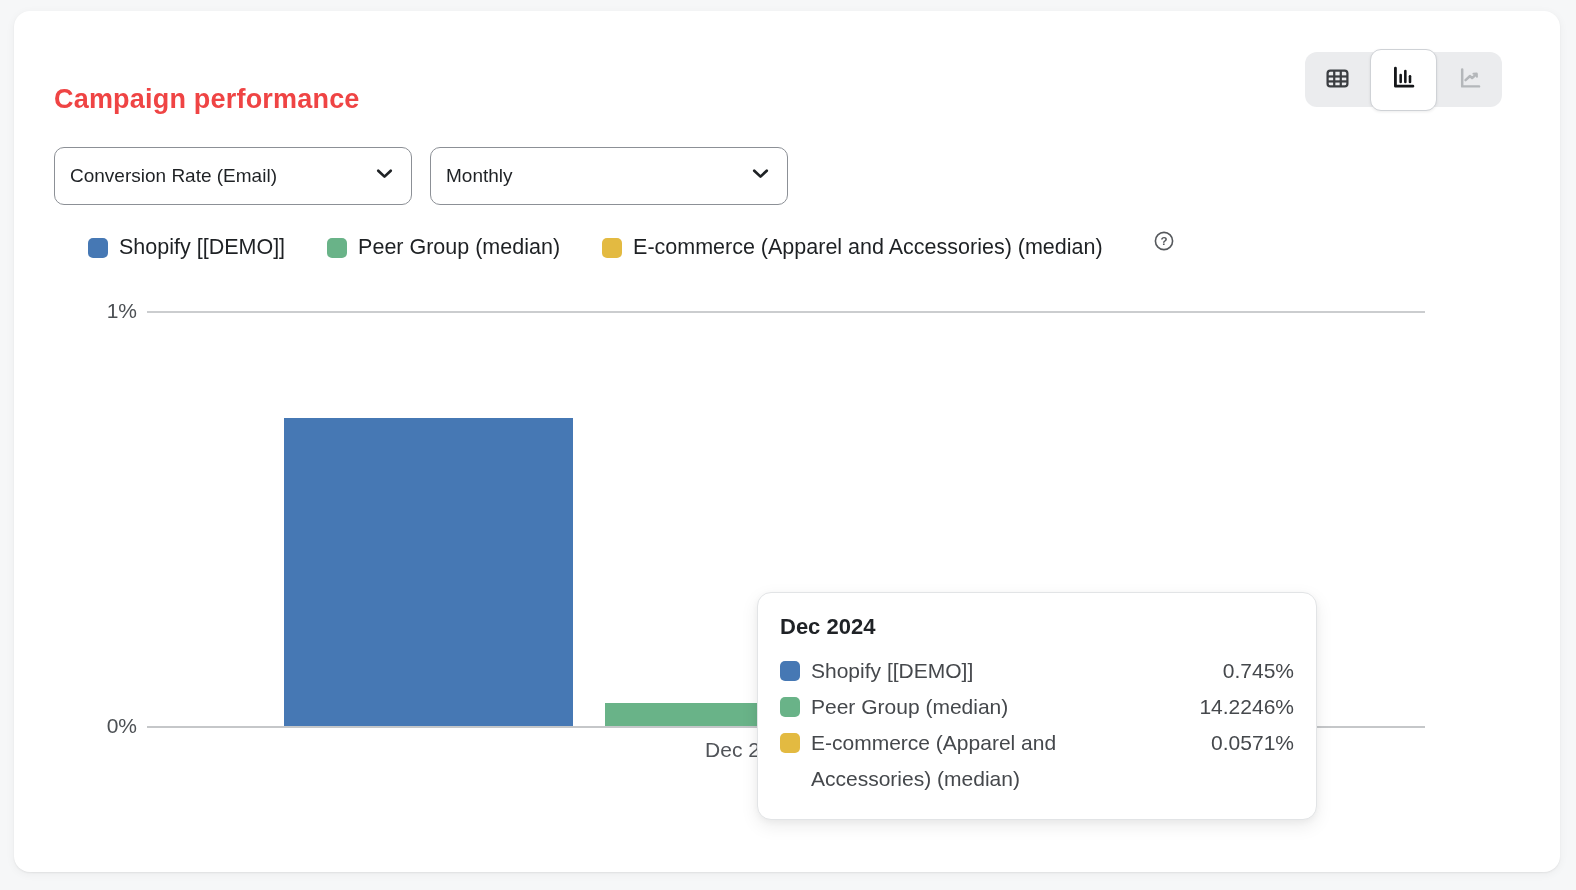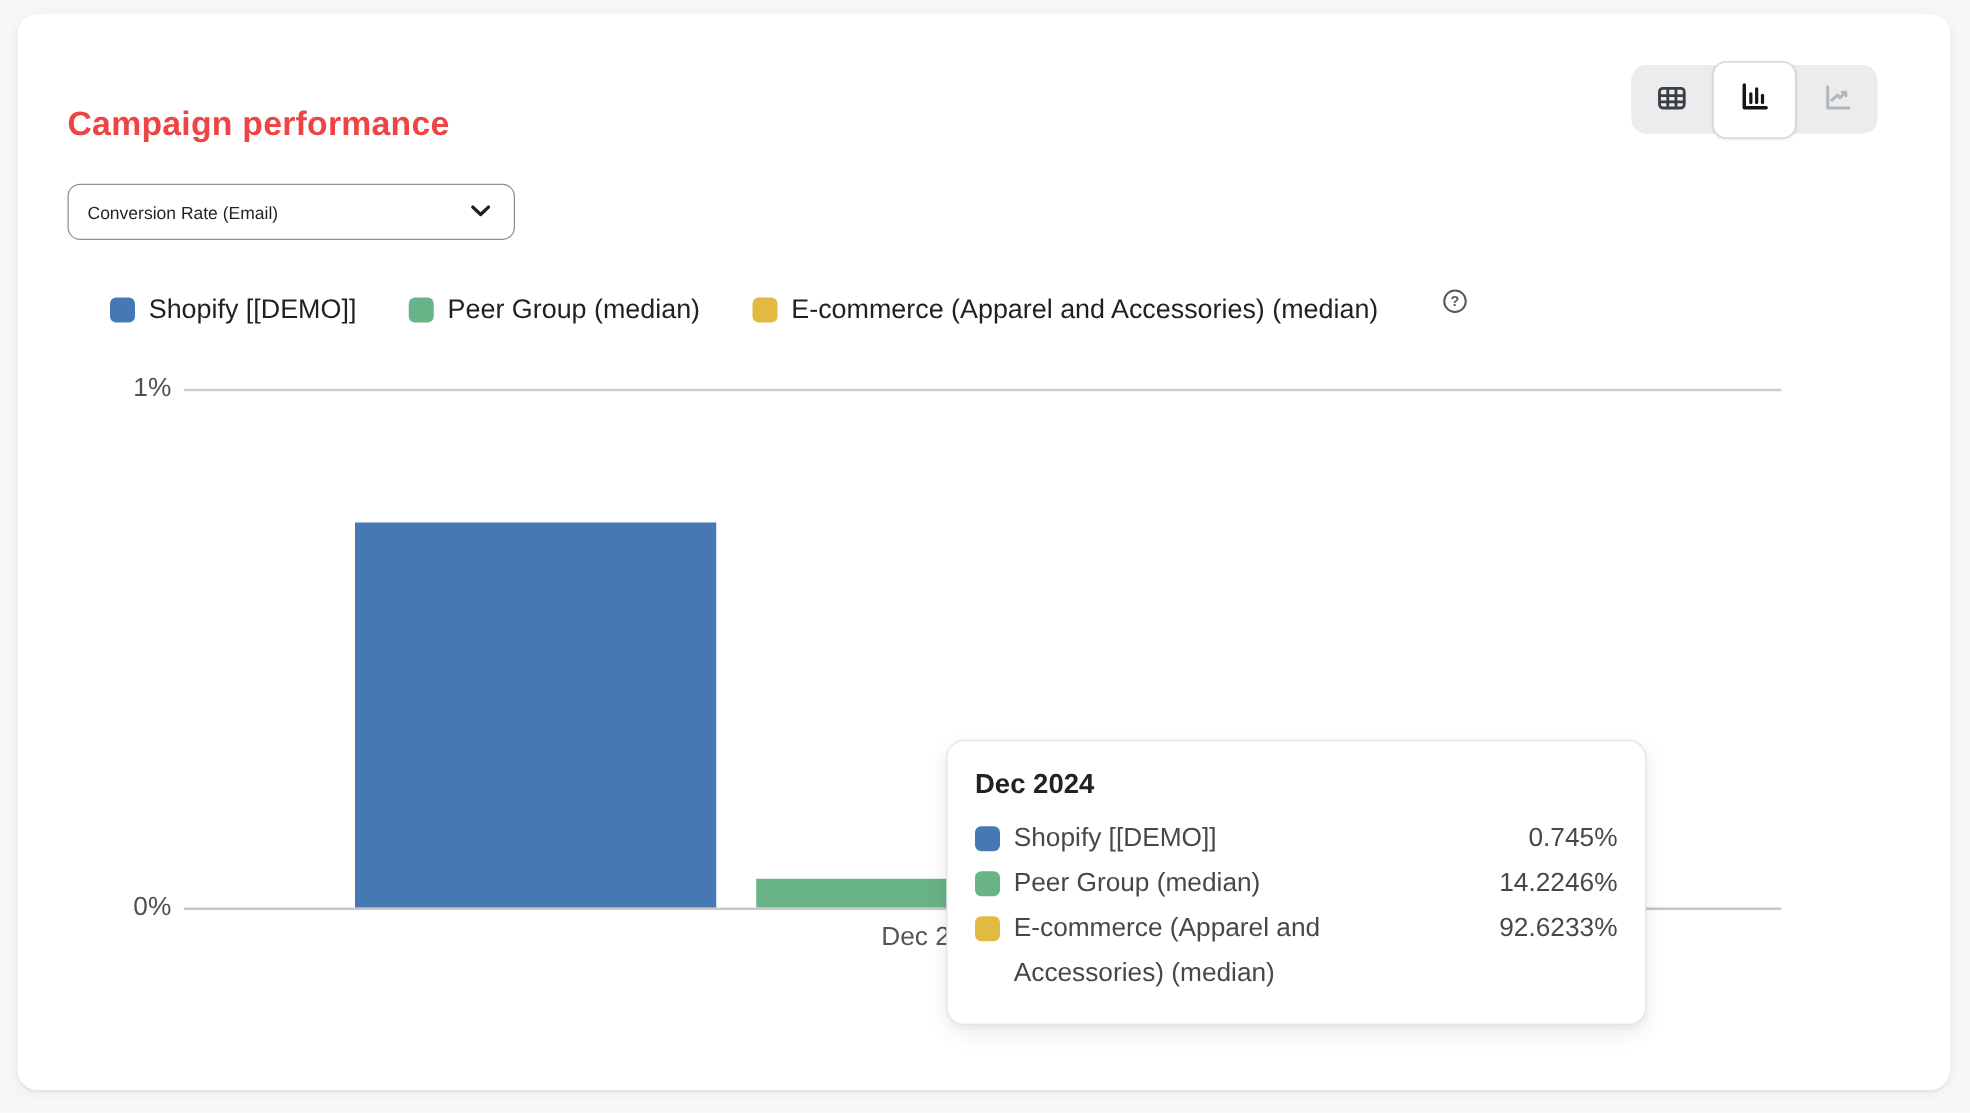--- a/index.html
+++ b/index.html
@@ -13,23 +13,23 @@
 
   
   .seg { position:absolute; left:1291px; top:41px; width:197px; height:55px;
          background:#ebecee; border-radius:12px; display:flex; align-items:center; justify-content:space-around; }
   .seg button { border:none; background:transparent; width:64px; height:52px; display:flex;
                 align-items:center; justify-content:center; cursor:pointer; border-radius:11px; }
   .seg button.selected { background:#ffffff; border:1px solid #cfd2d6; height:62px; width:67px;
                          box-shadow:0 1px 3px rgba(0,0,0,.08); }
 
   
-  .dd { position:absolute; top:136px; height:45px; background:#fff; border:1.5px solid #8c9096;
+  .dd { position:absolute; top:136px; height:58px; background:#fff; border:1.5px solid #8c9096;
         border-radius:10px; display:flex; align-items:center; justify-content:space-between;
-        padding:0 14px 0 15px; font-size:14px; color:#1f2225; cursor:pointer; }
+        padding:0 14px 0 15px; font-size:19px; color:#1f2225; cursor:pointer; }
   .dd-metric { left:40px; width:358px; }
   .dd-granularity { left:416px; width:358px; }
 
   
   .legend { position:absolute; left:74px; top:224px; display:flex; align-items:flex-start; gap:42px;
             font-size:21.5px; color:#1e2124; }
   .legend-item { display:flex; align-items:center; cursor:pointer; }
   .chip { width:20px; height:20px; border-radius:5px; margin-right:11px; flex:0 0 auto; }
   .help { width:20px; height:20px; margin-left:9px; margin-top:-4px; cursor:pointer; }
 
@@ -98,20 +98,28 @@
 
   <div class="dd dd-metric">
     <span>Conversion Rate (Email)</span>
     <span>
       <svg width="25" height="25" viewBox="0 0 24 24" fill="none">
         <path d="M6 9.3 L12 15 L18 9.3" stroke="#1f2225" stroke-width="2.6" stroke-linecap="round" stroke-linejoin="round"></path>
       </svg>
     </span>
   </div>
 
+  <div class="dd dd-granularity">
+    <span>Monthly</span>
+    <span>
+      <svg width="25" height="25" viewBox="0 0 24 24" fill="none">
+        <path d="M6 9.3 L12 15 L18 9.3" stroke="#1f2225" stroke-width="2.6" stroke-linecap="round" stroke-linejoin="round"></path>
+      </svg>
+    </span>
+  </div>
 
   <div class="legend">
     <div class="legend-item">
       <span class="chip" style="background: rgb(70, 120, 180);"></span>
       <span>Shopify [[DEMO]]</span>
     </div>
     <div class="legend-item">
       <span class="chip" style="background: rgb(105, 179, 136);"></span>
       <span>Peer Group (median)</span>
     </div>
@@ -145,17 +153,17 @@
       <span class="tt-value">0.745%</span>
     </div>
     <div class="tt-row">
       <span class="chip" style="background: rgb(105, 179, 136);"></span>
       <span class="tt-label">Peer Group (median)</span>
       <span class="tt-value">14.2246%</span>
     </div>
     <div class="tt-row">
       <span class="chip" style="background: rgb(227, 186, 65);"></span>
       <span class="tt-label">E-commerce (Apparel and Accessories) (median)</span>
-      <span class="tt-value">92.6233%</span>
+      <span class="tt-value">0.0571%</span>
     </div>
   </div>
 
 </div>
 
 </body></html>

